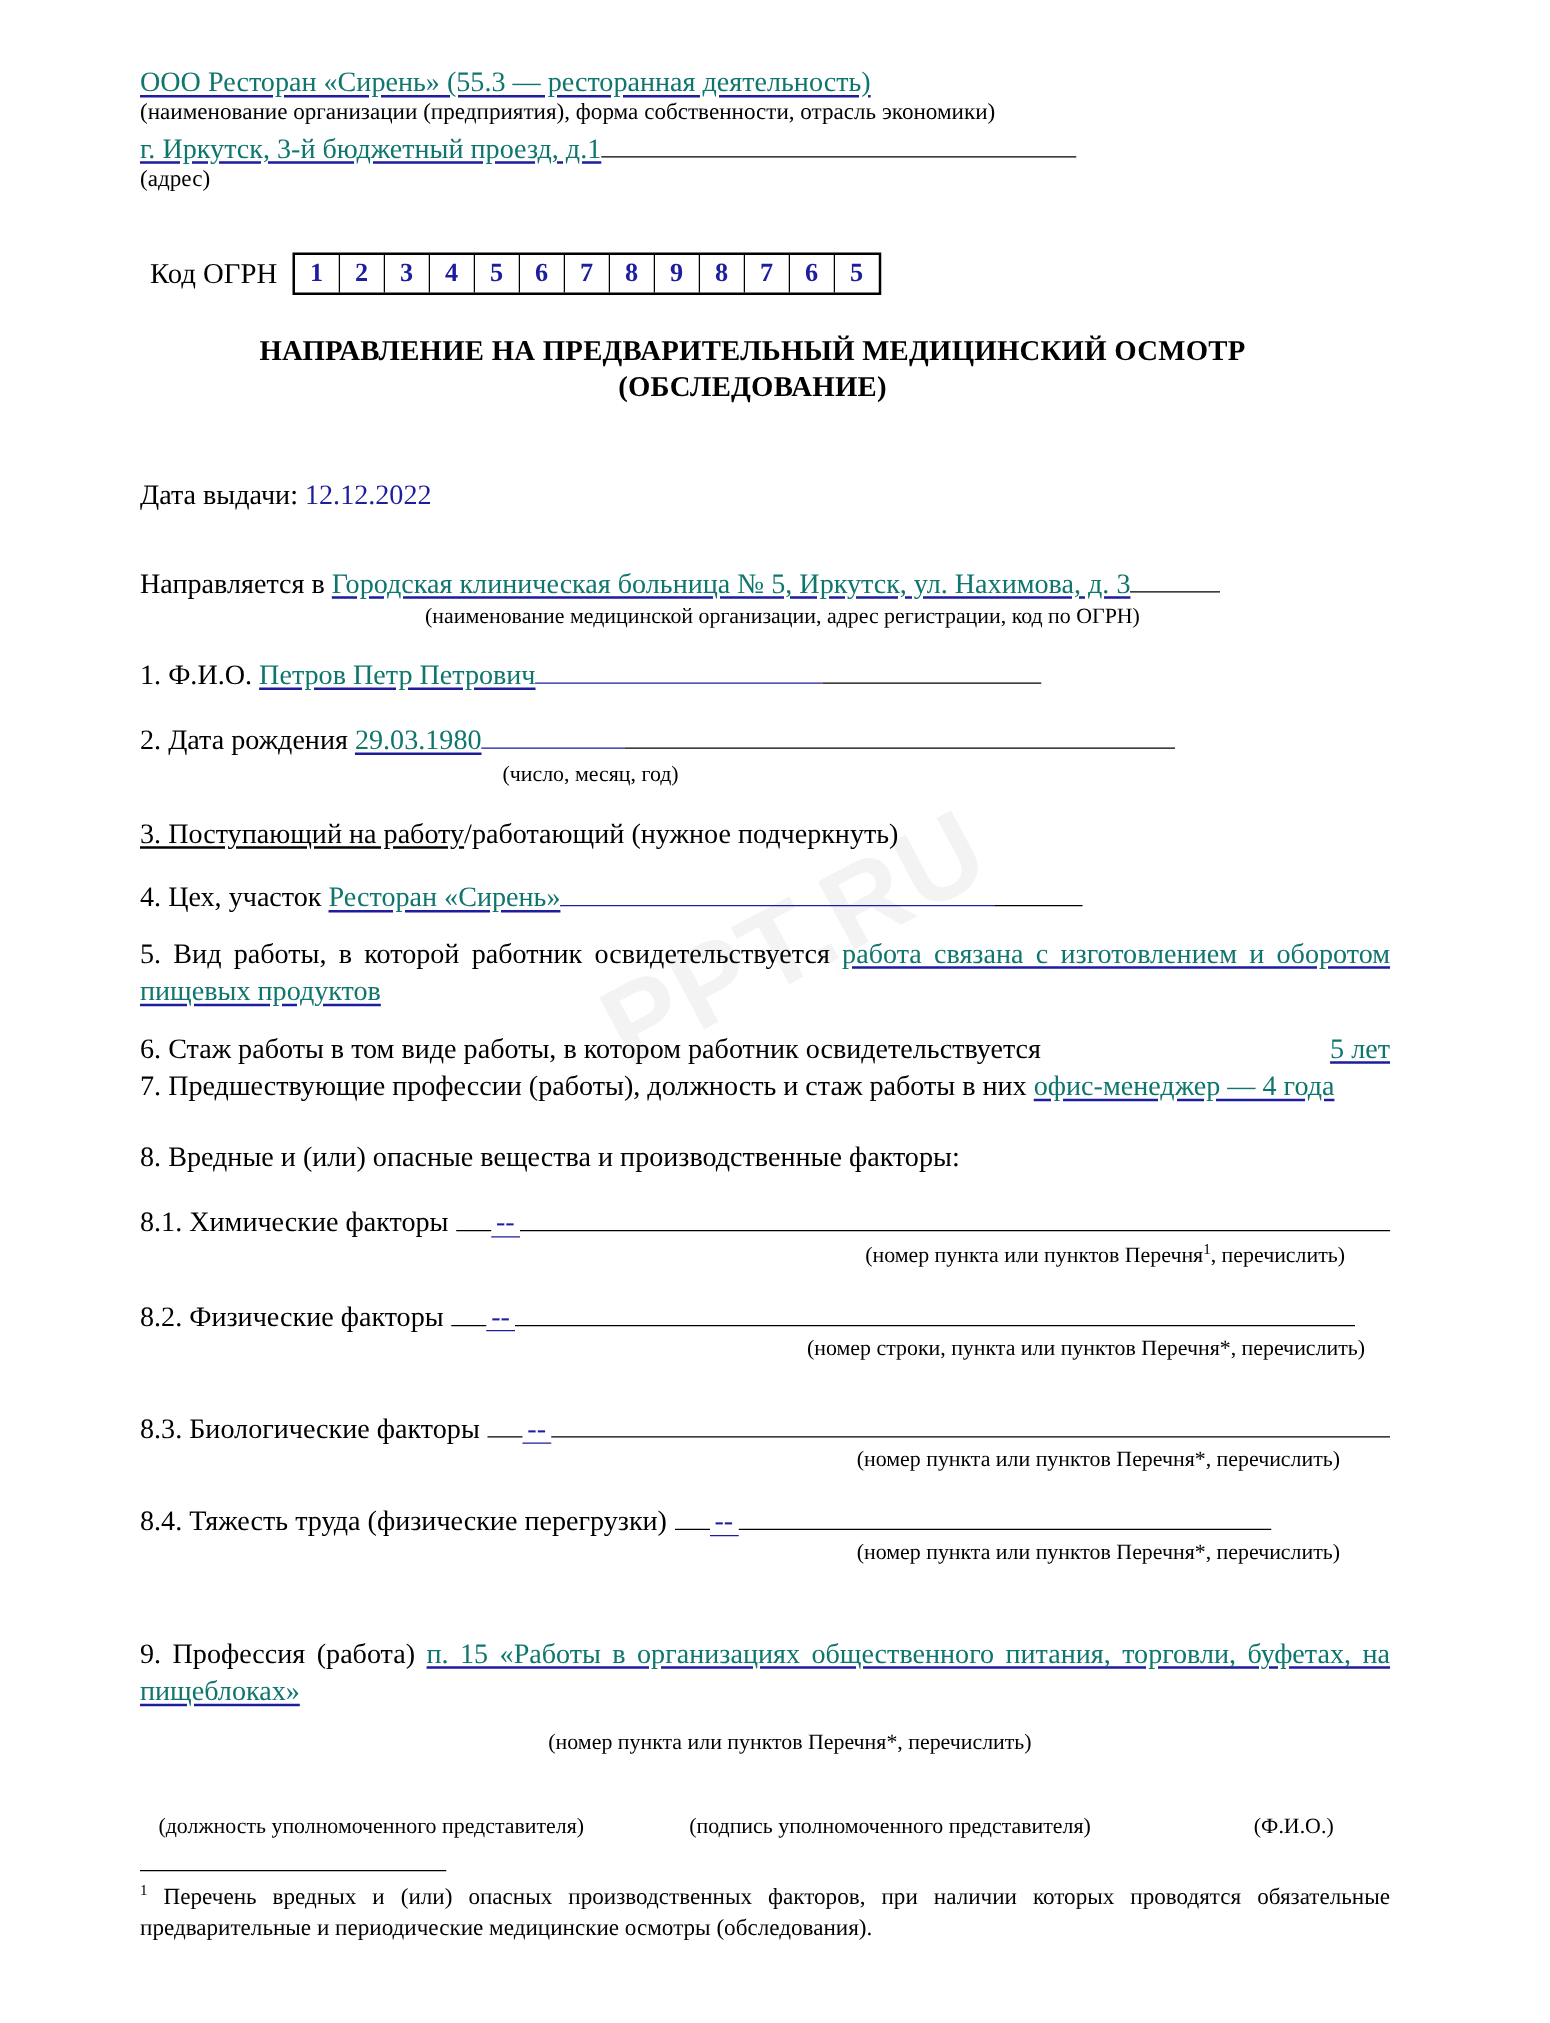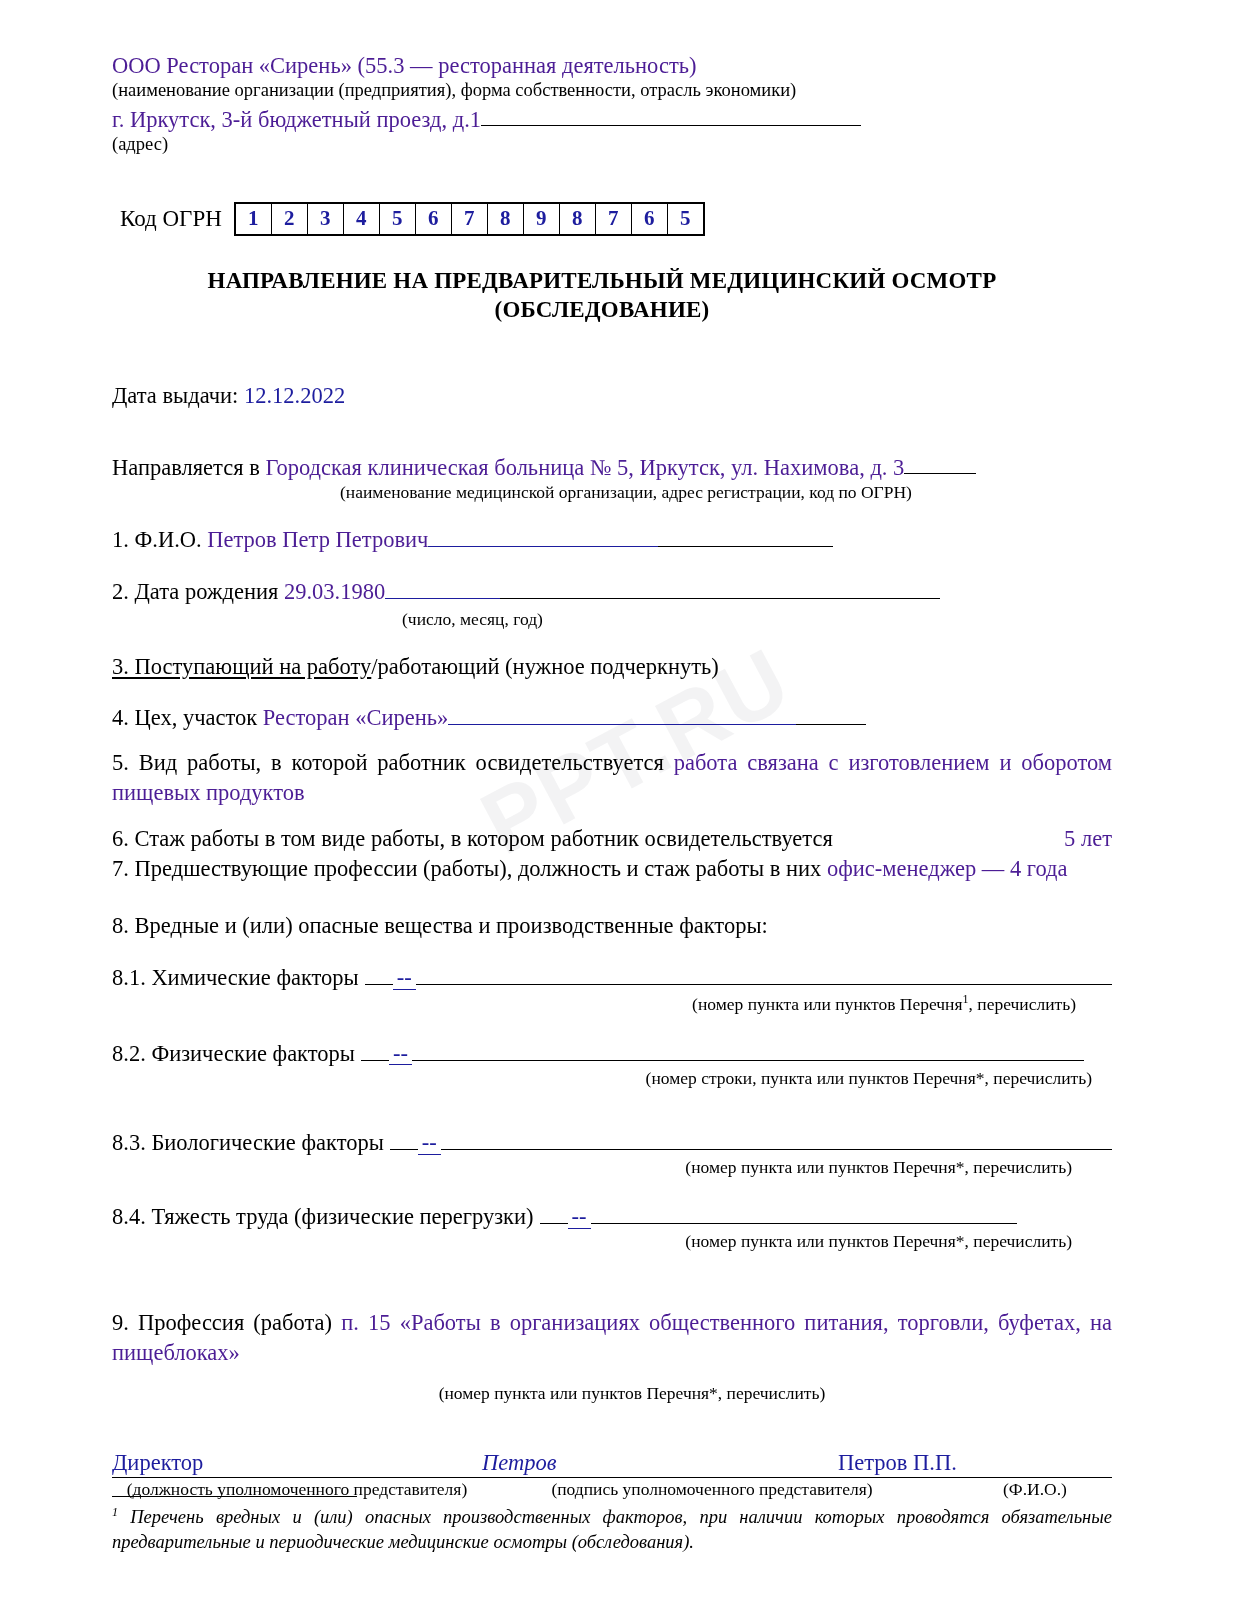--- a/index.html
+++ b/index.html
@@ -35,21 +35,22 @@
     white-space: nowrap;
   }
   .content {
     position: absolute;
     left: 112px;
     top: 52px;
     width: 1000px;
   }
   .blue { color: #1d1d9e; }
   .u-blue {
-    color: #4c1d95;
+    color: #0f766e;
+    text-decoration: underline;
     text-decoration-color: #1d1d9e;
     text-underline-offset: 3px;
   }
   .u-black {
     color: #000000;
     text-decoration: underline;
     text-underline-offset: 3px;
   }
   .rule-fill {
     display: inline-block;
@@ -229,21 +230,20 @@
   }
   .sc1 { flex: 0 0 370px; text-align: center; padding-right: 60px; }
   .sc2 { flex: 0 0 340px; text-align: center; padding-right: 30px; }
   .sc3 { flex: 1; text-align: center; padding-left: 46px; }
 
   .footnote-wrap {
     position: absolute;
     left: 112px;
     top: 1496px;
     width: 1000px;
-    font-style: italic;
   }
   .footnote-rule {
     width: 245px;
     border-top: 1.6px solid #000;
     margin-bottom: 8px;
   }
   .footnote-text {
     font-size: 18.5px;
     line-height: 1.32;
     text-align: justify;
@@ -371,25 +371,20 @@
     </div>
     <div class="factor-cap" style="padding-right:40px;">(номер пункта или пунктов Перечня*, перечислить)</div>
 
     <div class="item9">
       <span>9.  Профессия  (работа)</span>
       <span class="u-blue">п. 15  «Работы  в  организациях  общественного  питания,  торговли, буфетах, на пищеблоках»</span>
     </div>
     <div class="item9-cap">(номер пункта или пунктов Перечня*, перечислить)</div>
 
     <div class="sign-block">
-      <div class="sign-row">
-        <span class="sign-c1">Директор</span>
-        <span class="sign-c2">Петров</span>
-        <span class="sign-c3">Петров П.П.</span>
-      </div>
       <div class="sign-caps">
         <span class="sc1">(должность уполномоченного представителя)</span>
         <span class="sc2">(подпись уполномоченного представителя)</span>
         <span class="sc3">(Ф.И.О.)</span>
       </div>
     </div>
 
   </div>
 
   <div class="footnote-wrap">

